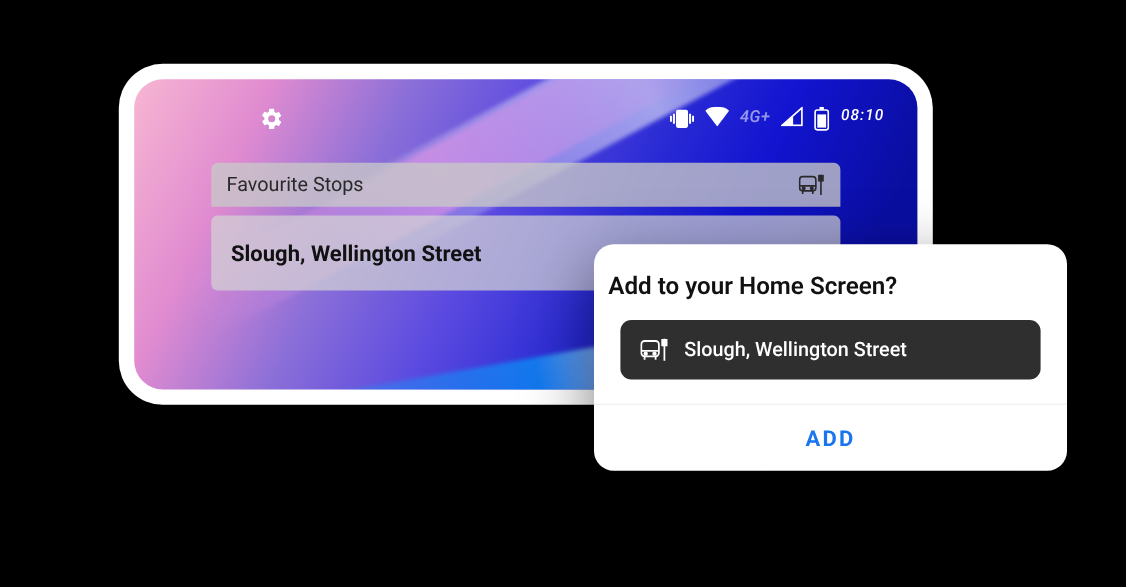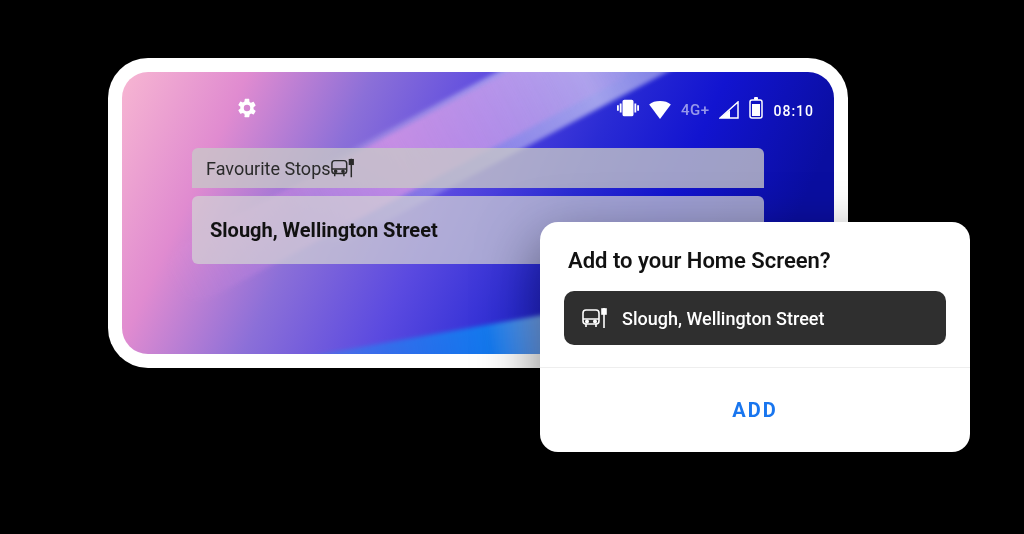--- a/index.html
+++ b/index.html
@@ -25,61 +25,62 @@
   .streak { position:absolute; filter:blur(2px); }
   .s1 { left:140px; top:-40px; width:640px; height:80px; background:linear-gradient(90deg,rgba(255,255,255,0)0%,rgba(255,255,255,0.55)50%,rgba(255,255,255,0)100%); transform:rotate(-28deg); border-radius:40px;}
   .s2 { left:20px; top:60px; width:520px; height:60px; background:linear-gradient(90deg,rgba(255,180,230,0)0%,rgba(230,150,230,0.6)50%,rgba(120,110,240,0)100%); transform:rotate(-28deg); border-radius:30px;}
   .s3 { left:80px; top:240px; width:720px; height:60px; background:linear-gradient(90deg,rgba(80,40,220,0)0%,rgba(0,170,255,0.6)40%,rgba(255,255,255,0.8)55%,rgba(80,60,230,0)100%); transform:rotate(-10deg); border-radius:30px;}
   .statusbar {
     position:absolute; top:22px; left:0; right:0; height:28px;
     color:#fff; font-size:20px; font-weight:500;
     display:flex; align-items:center;
   }
   .statusbar .gear { margin-left:114px; }
-  .statusbar .right { margin-left:auto; margin-right:20px; display:flex; align-items:flex-end; gap:10px; }
+  .statusbar .right { margin-left:auto; margin-right:30px; display:flex; align-items:flex-start; gap:10px;font-style:italic; }
   .signal-label { opacity:.55; font-size:15px; letter-spacing:.5px; }
   .clock { font-size:14px; letter-spacing:1px; }
   .widget {
     position:absolute; left:70px; right:70px; top:76px;
     border-radius:8px;
   }
   .widget-header {
     background:rgba(200,200,200,0.78);
     border-radius:6px 6px 0 0;
     height:40px; display:flex; align-items:center;
     padding:0 14px; font-size:18px; color:#2a2a2a;
+    justify-content:space-between;
   }
   .widget-row {
     background:rgba(210,210,212,0.72);
     margin-top:8px; border-radius:6px;
     padding:22px 18px;
     font-size:20px; font-weight:700; color:#111;
   }
 
   .dialog {
     position:absolute; left:540px; top:222px;
     width:430px; background:#fff;
     border-radius:18px;
     box-shadow:0 22px 60px rgba(0,0,0,0.5);
     overflow:hidden;
   }
   .dialog-title {
-    padding:26px 28px 18px;
+    padding:26px 13px 18px;
     font-size:22px; font-weight:600; color:#111;
   }
   .dialog-chip {
     margin:0 24px 22px;
     background:#2f2f2f; color:#fff;
     border-radius:10px; height:54px;
     display:flex; align-items:center; gap:14px;
     padding:0 18px; font-size:18px; font-weight:500;
   }
   .dialog-action {
     border-top:1px solid #eee;
-    text-align:center; padding:30px 0;
+    text-align:center; padding:18px 0;
     font-size:20px; font-weight:700; letter-spacing:2px;
     color:#1976ef;
   }
   svg { display:block; }
 </style>
 </head>
 <body>
 
 <div class="phone">
   <div class="screen">

